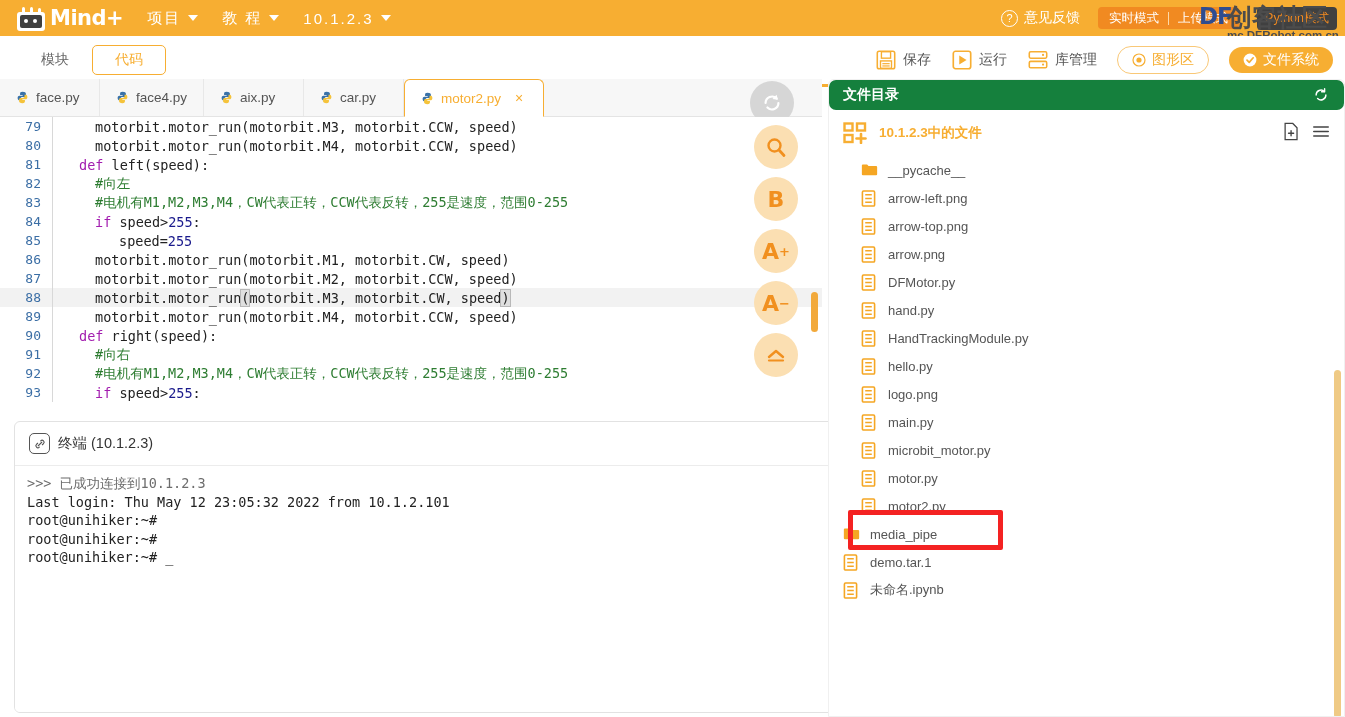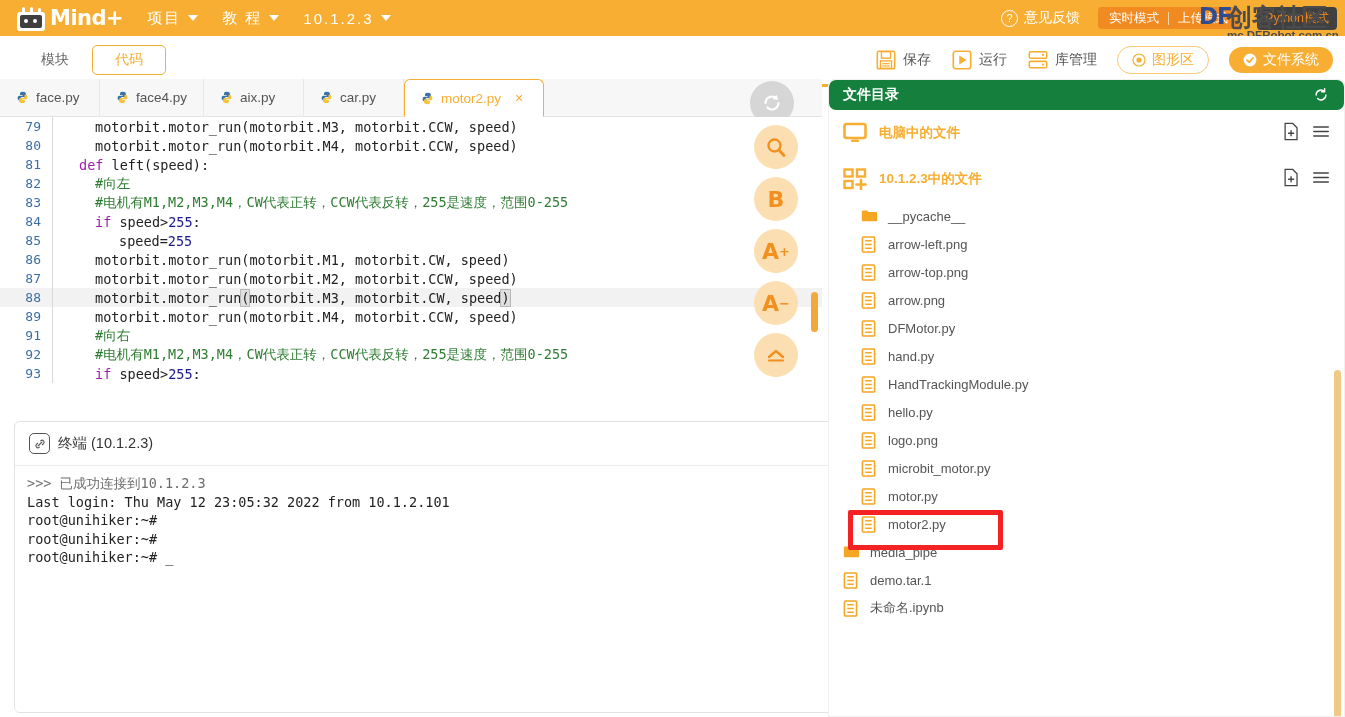--- a/index.html
+++ b/index.html
@@ -444,20 +444,25 @@
           </div>
           <div class="code-row active">
             <span class="lnum">88</span>
             <span class="gutter-line"></span>
             <span class="ctext" style="padding-left: 42px;"><span class="tok-pl">motorbit.motor_run</span><span class="tok-pl bracket">(</span><span class="tok-pl">motorbit.M3, motorbit.CW, speed</span><span class="tok-pl bracket">)</span></span>
           </div>
           <div class="code-row">
             <span class="lnum">89</span>
             <span class="gutter-line"></span>
             <span class="ctext" style="padding-left: 42px;"><span class="tok-pl">motorbit.motor_run(motorbit.M4, motorbit.CCW, speed)</span></span>
+          </div>
+          <div class="code-row">
+            <span class="lnum">90</span>
+            <span class="gutter-line"></span>
+            <span class="ctext" style="padding-left: 26px;"><span class="tok-kw">def</span><span class="tok-pl"> right(speed):</span></span>
           </div>
           <div class="code-row">
             <span class="lnum">91</span>
             <span class="gutter-line"></span>
             <span class="ctext" style="padding-left: 42px;"><span class="tok-cm">#向右</span></span>
           </div>
           <div class="code-row">
             <span class="lnum">92</span>
             <span class="gutter-line"></span>
             <span class="ctext" style="padding-left: 42px;"><span class="tok-cm">#电机有M1,M2,M3,M4，CW代表正转，CCW代表反转，255是速度，范围0-255</span></span>
@@ -526,43 +531,20 @@
       <span>文件目录</span>
       <span class="rp-refresh">
         <svg viewBox="0 0 24 24" width="18" height="18">
           <path d="M5.5 12a6.5 6.5 0 0 1 11-4.7" fill="none" stroke="#fff" stroke-width="1.9" stroke-linecap="round"></path>
           <path d="M18.5 12a6.5 6.5 0 0 1-11 4.7" fill="none" stroke="#fff" stroke-width="1.9" stroke-linecap="round"></path>
           <polyline points="16.8,3.6 16.8,7.6 12.8,7.6" fill="none" stroke="#fff" stroke-width="1.9" stroke-linecap="round" stroke-linejoin="round"></polyline>
         </svg>
       </span>
     </div>
 
-    <div class="rp-section">
-      <svg class="sec-ic" viewBox="0 0 24 22">
-        <rect x="1.5" y="2" width="21" height="14" rx="2" fill="none" stroke="#f7ae32" stroke-width="2.6"></rect>
-        <rect x="8" y="17.5" width="8" height="2.4" rx="1" fill="#f7ae32"></rect>
-      </svg>
-      <span class="sec-lbl">电脑中的文件</span>
-      <span class="rp-actions">
-        <span>
-          <svg viewBox="0 0 20 22" width="17" height="19">
-            <path d="M2.5 1.5 h9 l5 5 v14 h-14 z" fill="none" stroke="#444" stroke-width="1.5"></path>
-            <line x1="9.5" y1="10" x2="9.5" y2="16" stroke="#444" stroke-width="1.6" stroke-linecap="round"></line>
-            <line x1="6.5" y1="13" x2="12.5" y2="13" stroke="#444" stroke-width="1.6" stroke-linecap="round"></line>
-          </svg>
-        </span>
-        <span>
-          <svg viewBox="0 0 20 16" width="18" height="15">
-            <line x1="2" y1="3" x2="18" y2="3" stroke="#444" stroke-width="1.8" stroke-linecap="round"></line>
-            <line x1="2" y1="8" x2="18" y2="8" stroke="#444" stroke-width="1.8" stroke-linecap="round"></line>
-            <line x1="2" y1="13" x2="18" y2="13" stroke="#444" stroke-width="1.8" stroke-linecap="round"></line>
-          </svg>
-        </span>
-      </span>
-    </div>
 
     <div class="rp-section">
       <svg class="sec-ic" viewBox="0 0 24 22">
         <rect x="1.5" y="1.5" width="8" height="7" fill="none" stroke="#f7ae32" stroke-width="2.4"></rect>
         <rect x="14" y="1.5" width="8" height="7" fill="none" stroke="#f7ae32" stroke-width="2.4"></rect>
         <rect x="1.5" y="13" width="8" height="7" fill="none" stroke="#f7ae32" stroke-width="2.4"></rect>
         <line x1="18" y1="12" x2="18" y2="21" stroke="#f7ae32" stroke-width="2.6" stroke-linecap="round"></line>
         <line x1="13.5" y1="16.5" x2="22.5" y2="16.5" stroke="#f7ae32" stroke-width="2.6" stroke-linecap="round"></line>
       </svg>
       <span class="sec-lbl">10.1.2.3中的文件</span>
@@ -663,20 +645,29 @@
             </svg></span>
           <span>logo.png</span>
         </div>
         <div class="trow indent1">
           <span class="ic"><svg viewBox="0 0 16 18" width="15" height="17">
               <rect x="1.5" y="1" width="13" height="16" rx="1.2" fill="none" stroke="#f5a623" stroke-width="1.7"></rect>
               <line x1="4.5" y1="5" x2="11.5" y2="5" stroke="#f5a623" stroke-width="1.6"></line>
               <line x1="4.5" y1="9" x2="11.5" y2="9" stroke="#f5a623" stroke-width="1.6"></line>
               <line x1="4.5" y1="13" x2="11.5" y2="13" stroke="#f5a623" stroke-width="1.6"></line>
             </svg></span>
+          <span>main.py</span>
+        </div>
+        <div class="trow indent1">
+          <span class="ic"><svg viewBox="0 0 16 18" width="15" height="17">
+              <rect x="1.5" y="1" width="13" height="16" rx="1.2" fill="none" stroke="#f5a623" stroke-width="1.7"></rect>
+              <line x1="4.5" y1="5" x2="11.5" y2="5" stroke="#f5a623" stroke-width="1.6"></line>
+              <line x1="4.5" y1="9" x2="11.5" y2="9" stroke="#f5a623" stroke-width="1.6"></line>
+              <line x1="4.5" y1="13" x2="11.5" y2="13" stroke="#f5a623" stroke-width="1.6"></line>
+            </svg></span>
           <span>microbit_motor.py</span>
         </div>
         <div class="trow indent1">
           <span class="ic"><svg viewBox="0 0 16 18" width="15" height="17">
               <rect x="1.5" y="1" width="13" height="16" rx="1.2" fill="none" stroke="#f5a623" stroke-width="1.7"></rect>
               <line x1="4.5" y1="5" x2="11.5" y2="5" stroke="#f5a623" stroke-width="1.6"></line>
               <line x1="4.5" y1="9" x2="11.5" y2="9" stroke="#f5a623" stroke-width="1.6"></line>
               <line x1="4.5" y1="13" x2="11.5" y2="13" stroke="#f5a623" stroke-width="1.6"></line>
             </svg></span>
           <span>motor.py</span>

